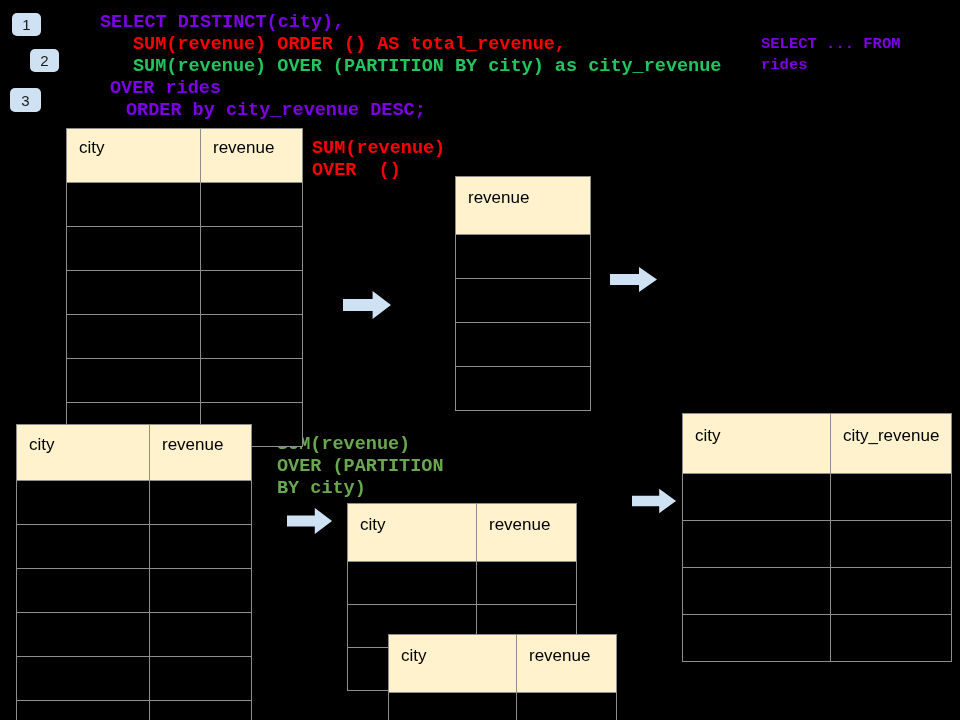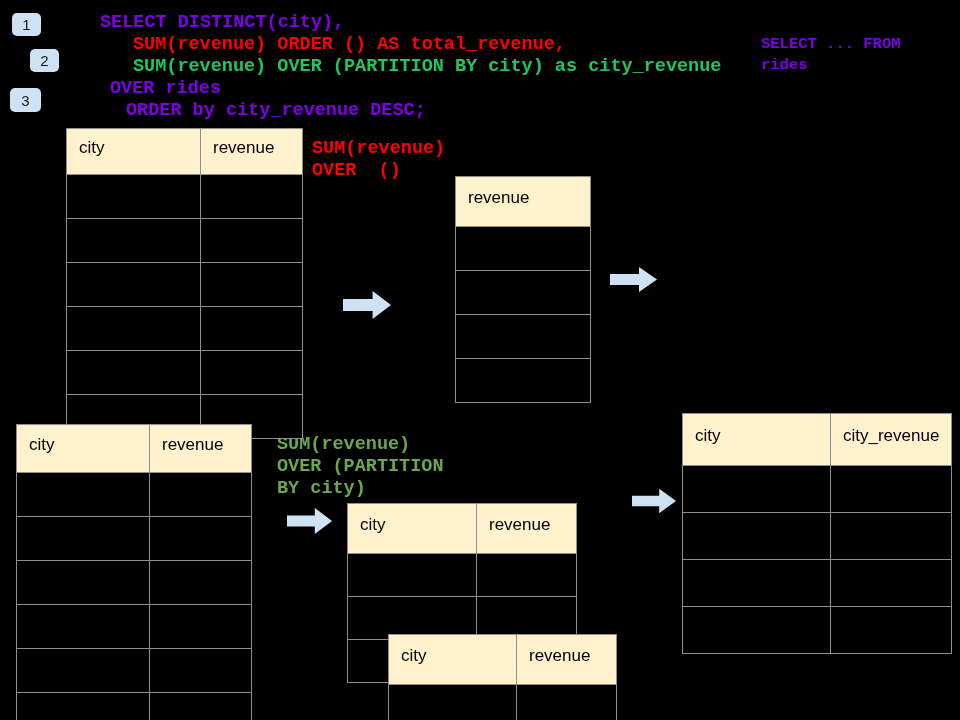--- a/index.html
+++ b/index.html
@@ -63,21 +63,21 @@
     border-collapse: collapse;
     table-layout: fixed;
   }
   .tbl th, .tbl td { border: 1px solid var(--border, #8e8e8e); }
   .tbl th {
     background: var(--header_fill, #fff2cc);
     color: var(--header_text, #000);
     font-weight: normal;
     font-size: 17px;
     text-align: left;
-    padding: 0 0 8px 12px;
+    padding: 0 0 16px 12px;
     height: 38px;
   }
   .tbl td { height: 41px; background: var(--background, #000); }
 
   .t1 { left: 66px;  top: 128px; width: 237px; }
   .t1 th:first-child { width: 121px; }
   .t1 th { height: 37px; }
 
   .t2 { left: 455px; top: 176px; width: 136px; }
   .t2 th { height: 41px; }

